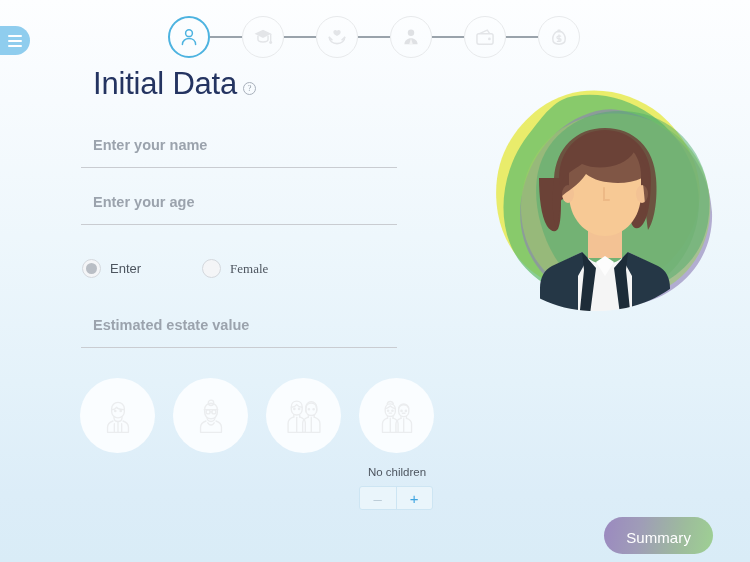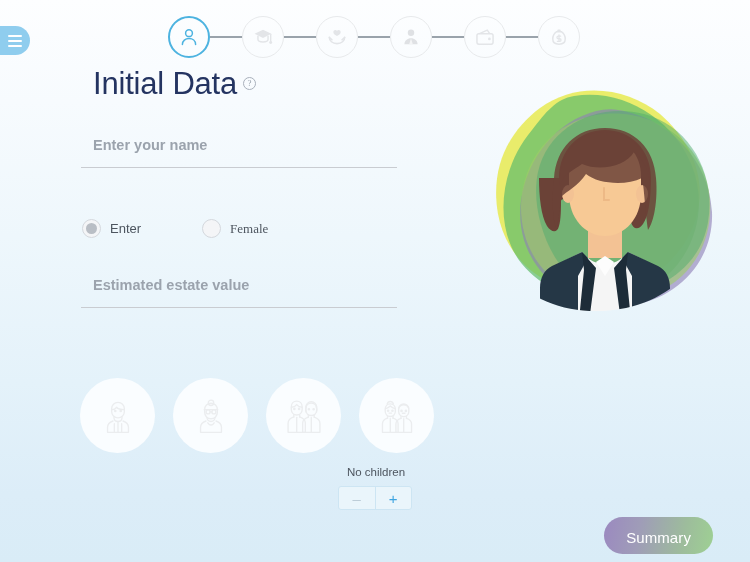--- a/index.html
+++ b/index.html
@@ -79,21 +79,21 @@
     background: #9aa3ab;
     flex: 0 0 auto;
   }
 
   
   .title-row {
     position: absolute;
     left: 93px;
     top: 68px;
     display: flex;
-    align-items: flex-start;
+    align-items: center;
     gap: 6px;
   }
   .page-title {
     font-size: 31px;
     color: #243461;
     letter-spacing: -0.2px;
     line-height: 1;
     font-weight: 400;
   }
   .help-icon {
@@ -187,21 +187,21 @@
     display: flex;
     align-items: center;
     justify-content: center;
     cursor: pointer;
     position: relative;
   }
 
   
   .children-block {
     position: absolute;
-    left: 338px;
+    left: 359px;
     top: 466px;
     width: 76px;
     text-align: center;
   }
   .children-label {
     font-size: 11.5px;
     color: #4d555f;
     margin-bottom: 8px;
     white-space: nowrap;
   }
@@ -331,20 +331,21 @@
   <div class="page-title">Initial Data</div>
   <div class="help-icon">?</div>
 </div>
 
 <div class="form">
 
   <input class="field" type="text" placeholder="Enter your name" style="">
 
   <div class="field-gap"></div>
 
+  <input class="field" type="text" placeholder="Enter your age" style="">
 
   <div class="radio-row">
     <div class="radio-opt checked">
       <span class="radio-mark"></span>
       <span class="radio-label">Enter</span>
     </div>
     <div class="radio-opt">
       <span class="radio-mark"></span>
       <span class="radio-label">Female</span>
     </div>

